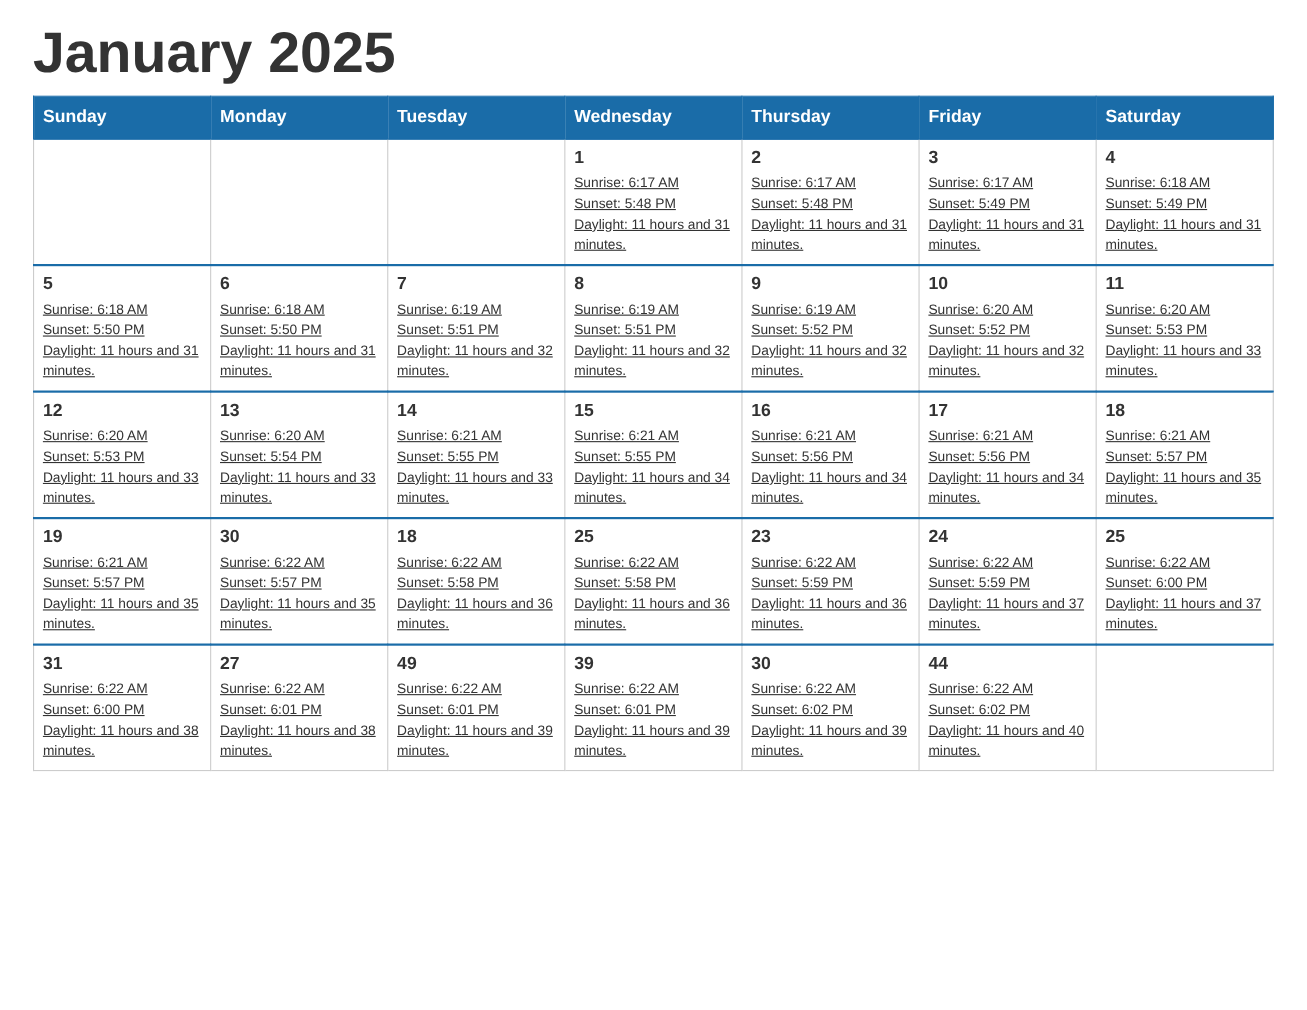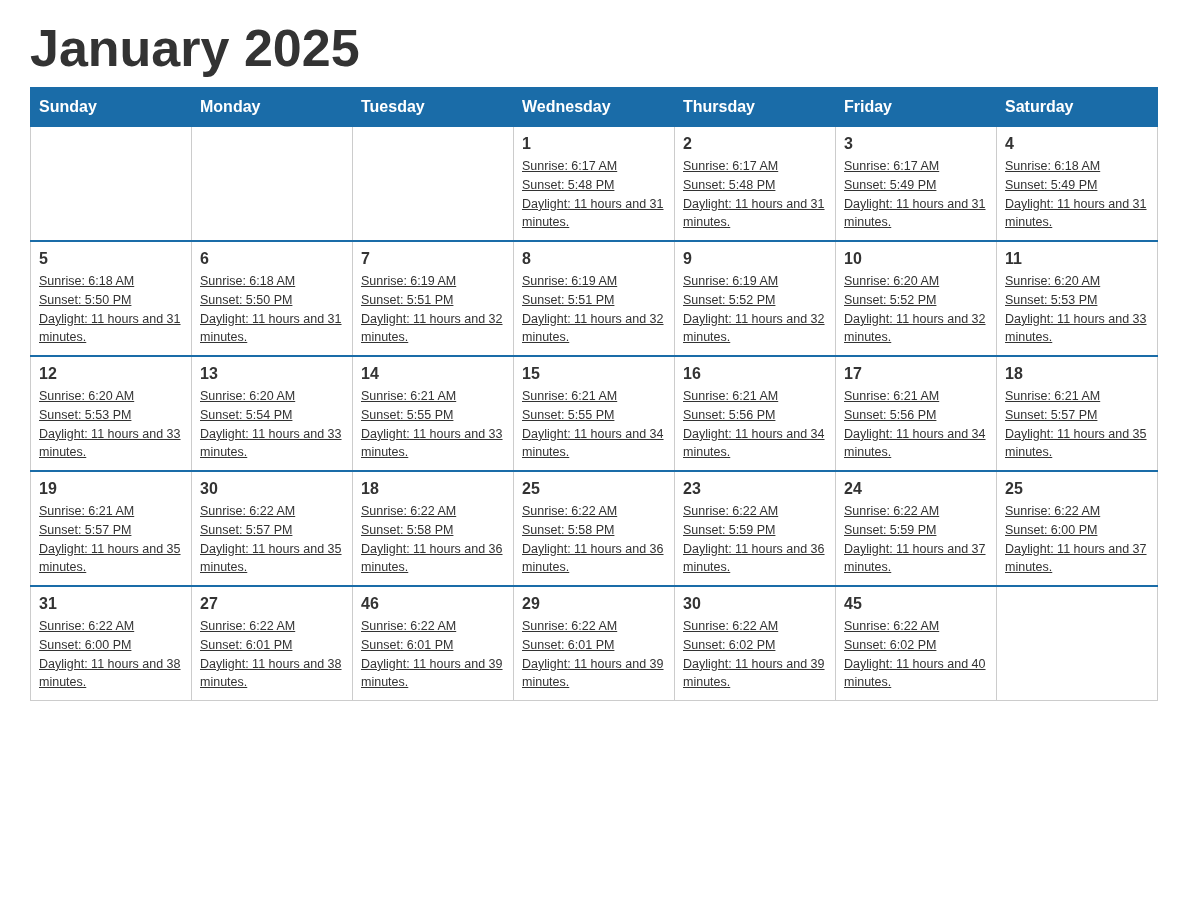--- a/index.html
+++ b/index.html
@@ -281,39 +281,39 @@
 Sunset: 6:00 PM
 Daylight: 11 hours and 38 minutes.</div>
         </td>
         <td>
           <span class="day-number">27</span>
           <div class="day-info" style="white-space: pre-line;">Sunrise: 6:22 AM
 Sunset: 6:01 PM
 Daylight: 11 hours and 38 minutes.</div>
         </td>
         <td>
-          <span class="day-number">46</span>
+          <span class="day-number">49</span>
           <div class="day-info" style="white-space: pre-line;">Sunrise: 6:22 AM
 Sunset: 6:01 PM
 Daylight: 11 hours and 39 minutes.</div>
         </td>
         <td>
-          <span class="day-number">29</span>
+          <span class="day-number">39</span>
           <div class="day-info" style="white-space: pre-line;">Sunrise: 6:22 AM
 Sunset: 6:01 PM
 Daylight: 11 hours and 39 minutes.</div>
         </td>
         <td>
           <span class="day-number">30</span>
           <div class="day-info" style="white-space: pre-line;">Sunrise: 6:22 AM
 Sunset: 6:02 PM
 Daylight: 11 hours and 39 minutes.</div>
         </td>
         <td>
-          <span class="day-number">45</span>
+          <span class="day-number">44</span>
           <div class="day-info" style="white-space: pre-line;">Sunrise: 6:22 AM
 Sunset: 6:02 PM
 Daylight: 11 hours and 40 minutes.</div>
         </td>
         <td class="empty-cell"></td>
       </tr>
     </tbody>
 </table>
 
 </body></html>

